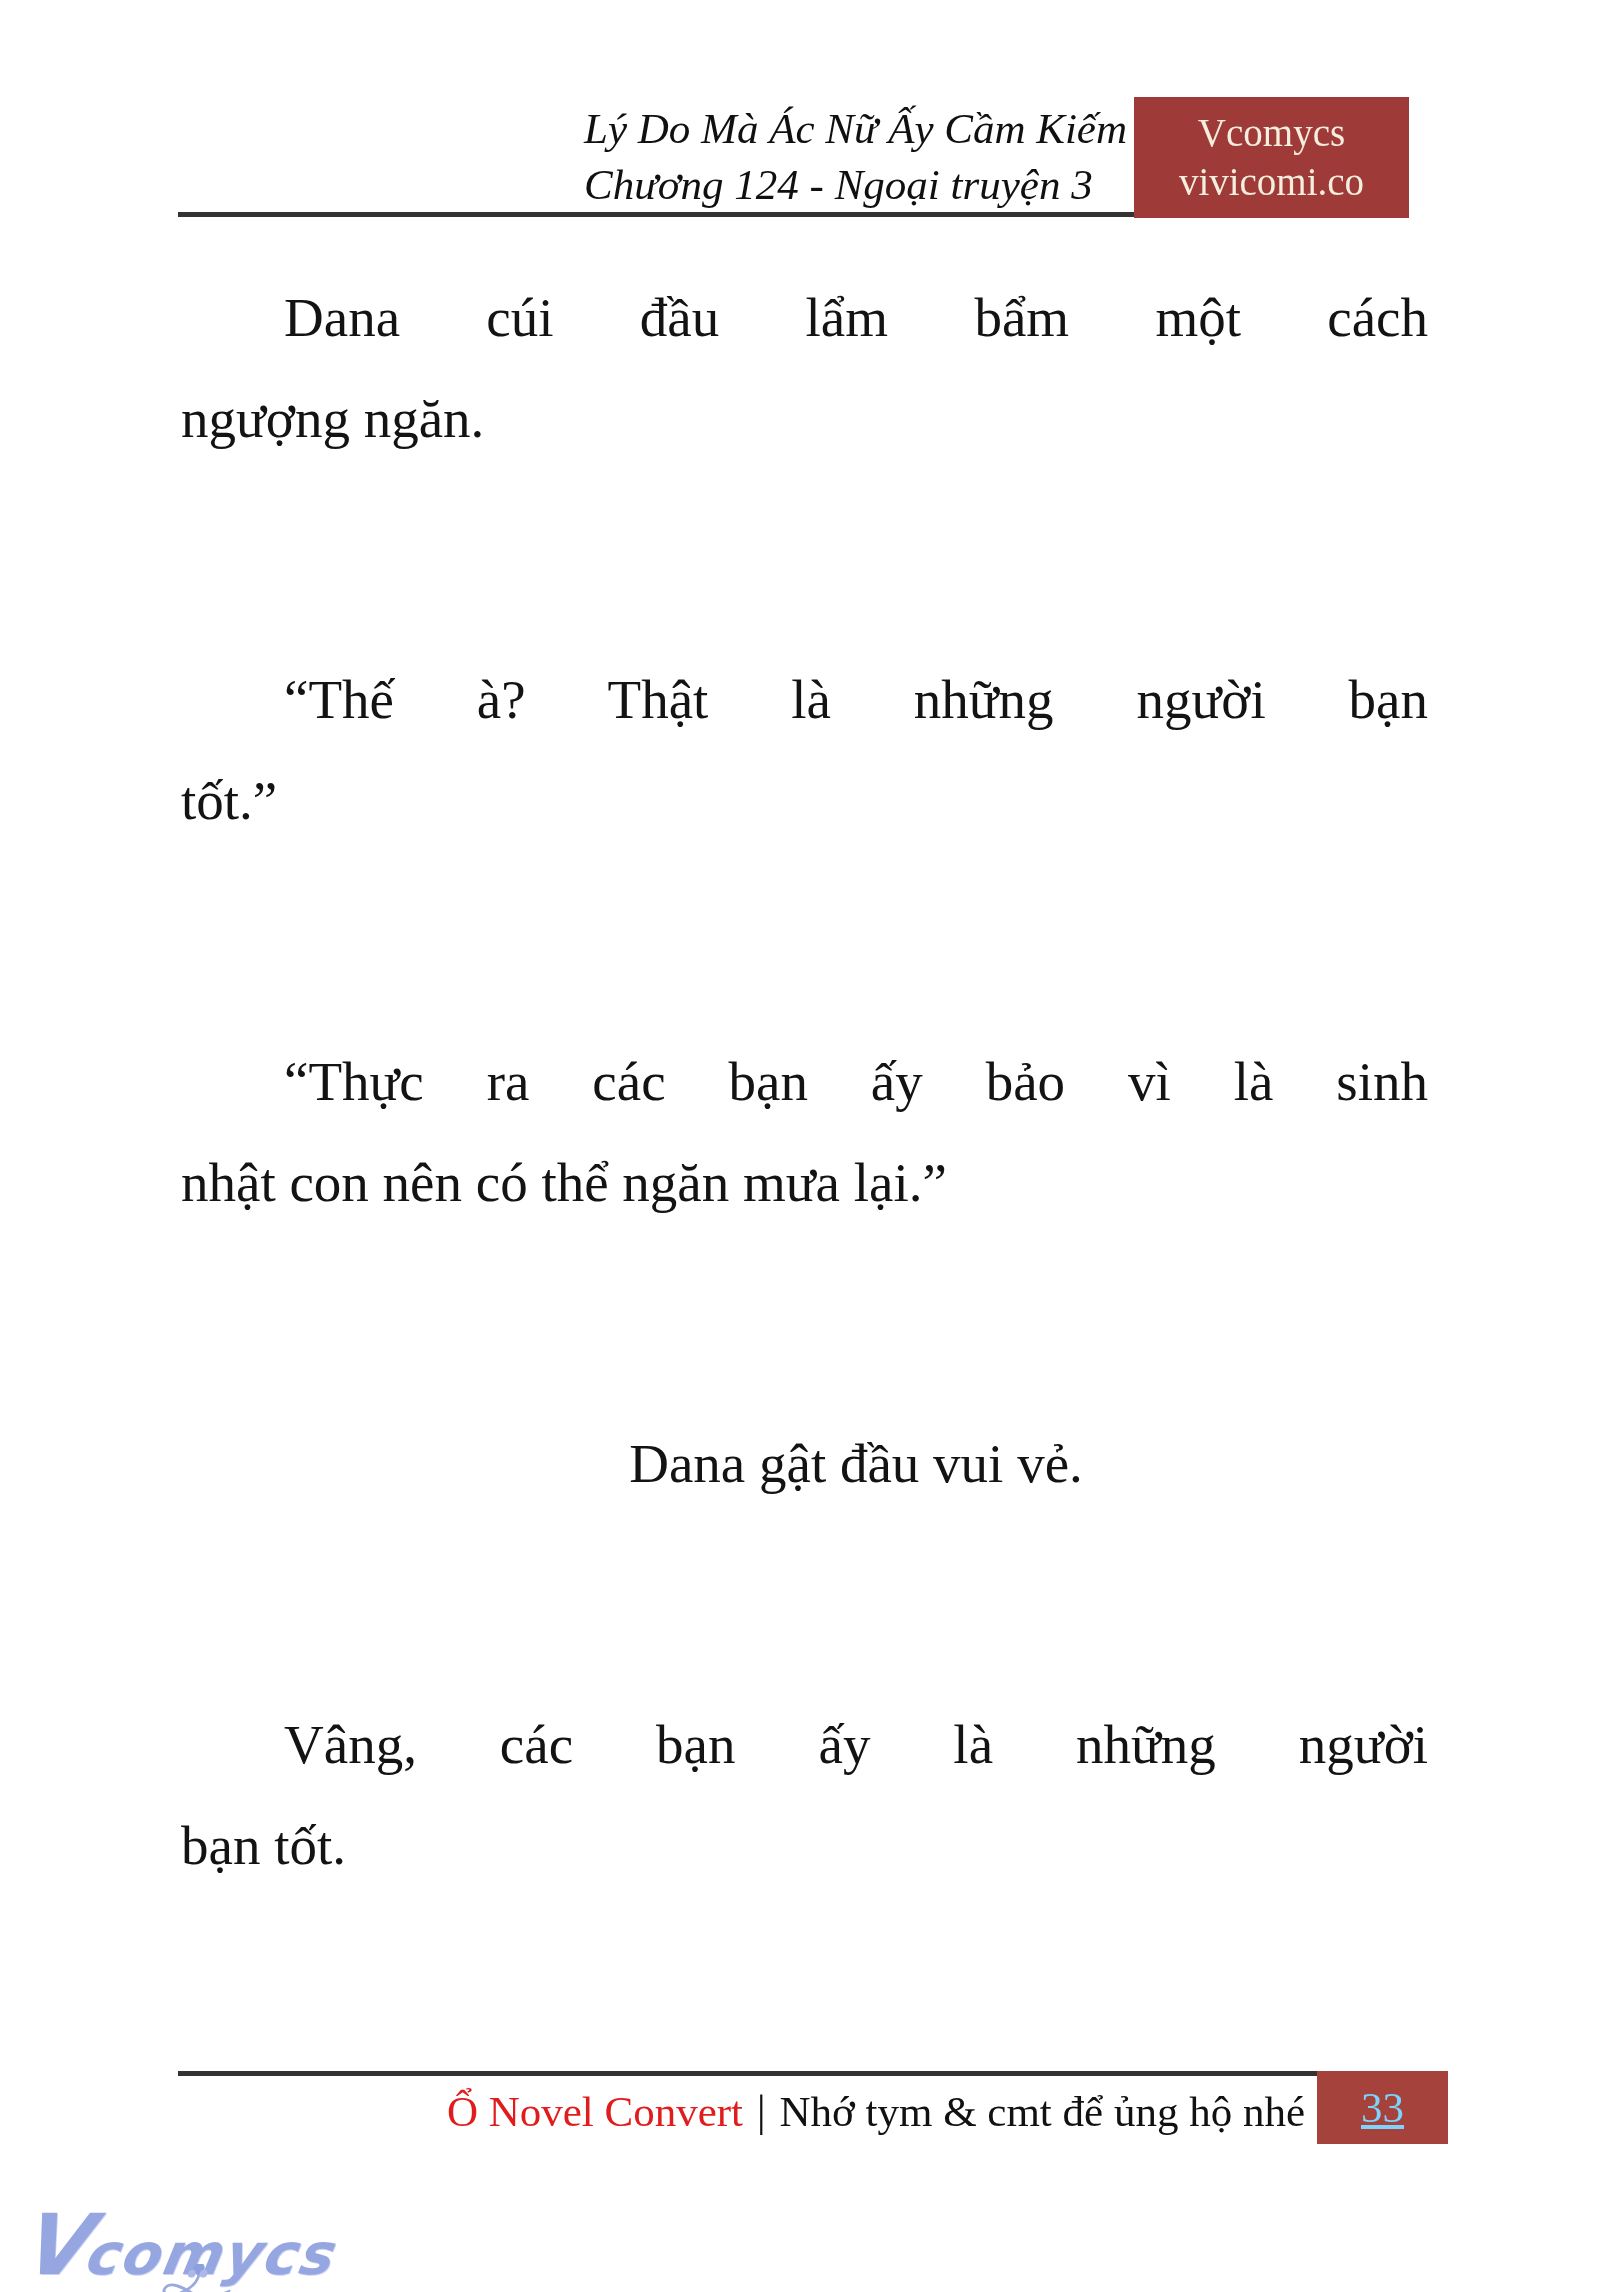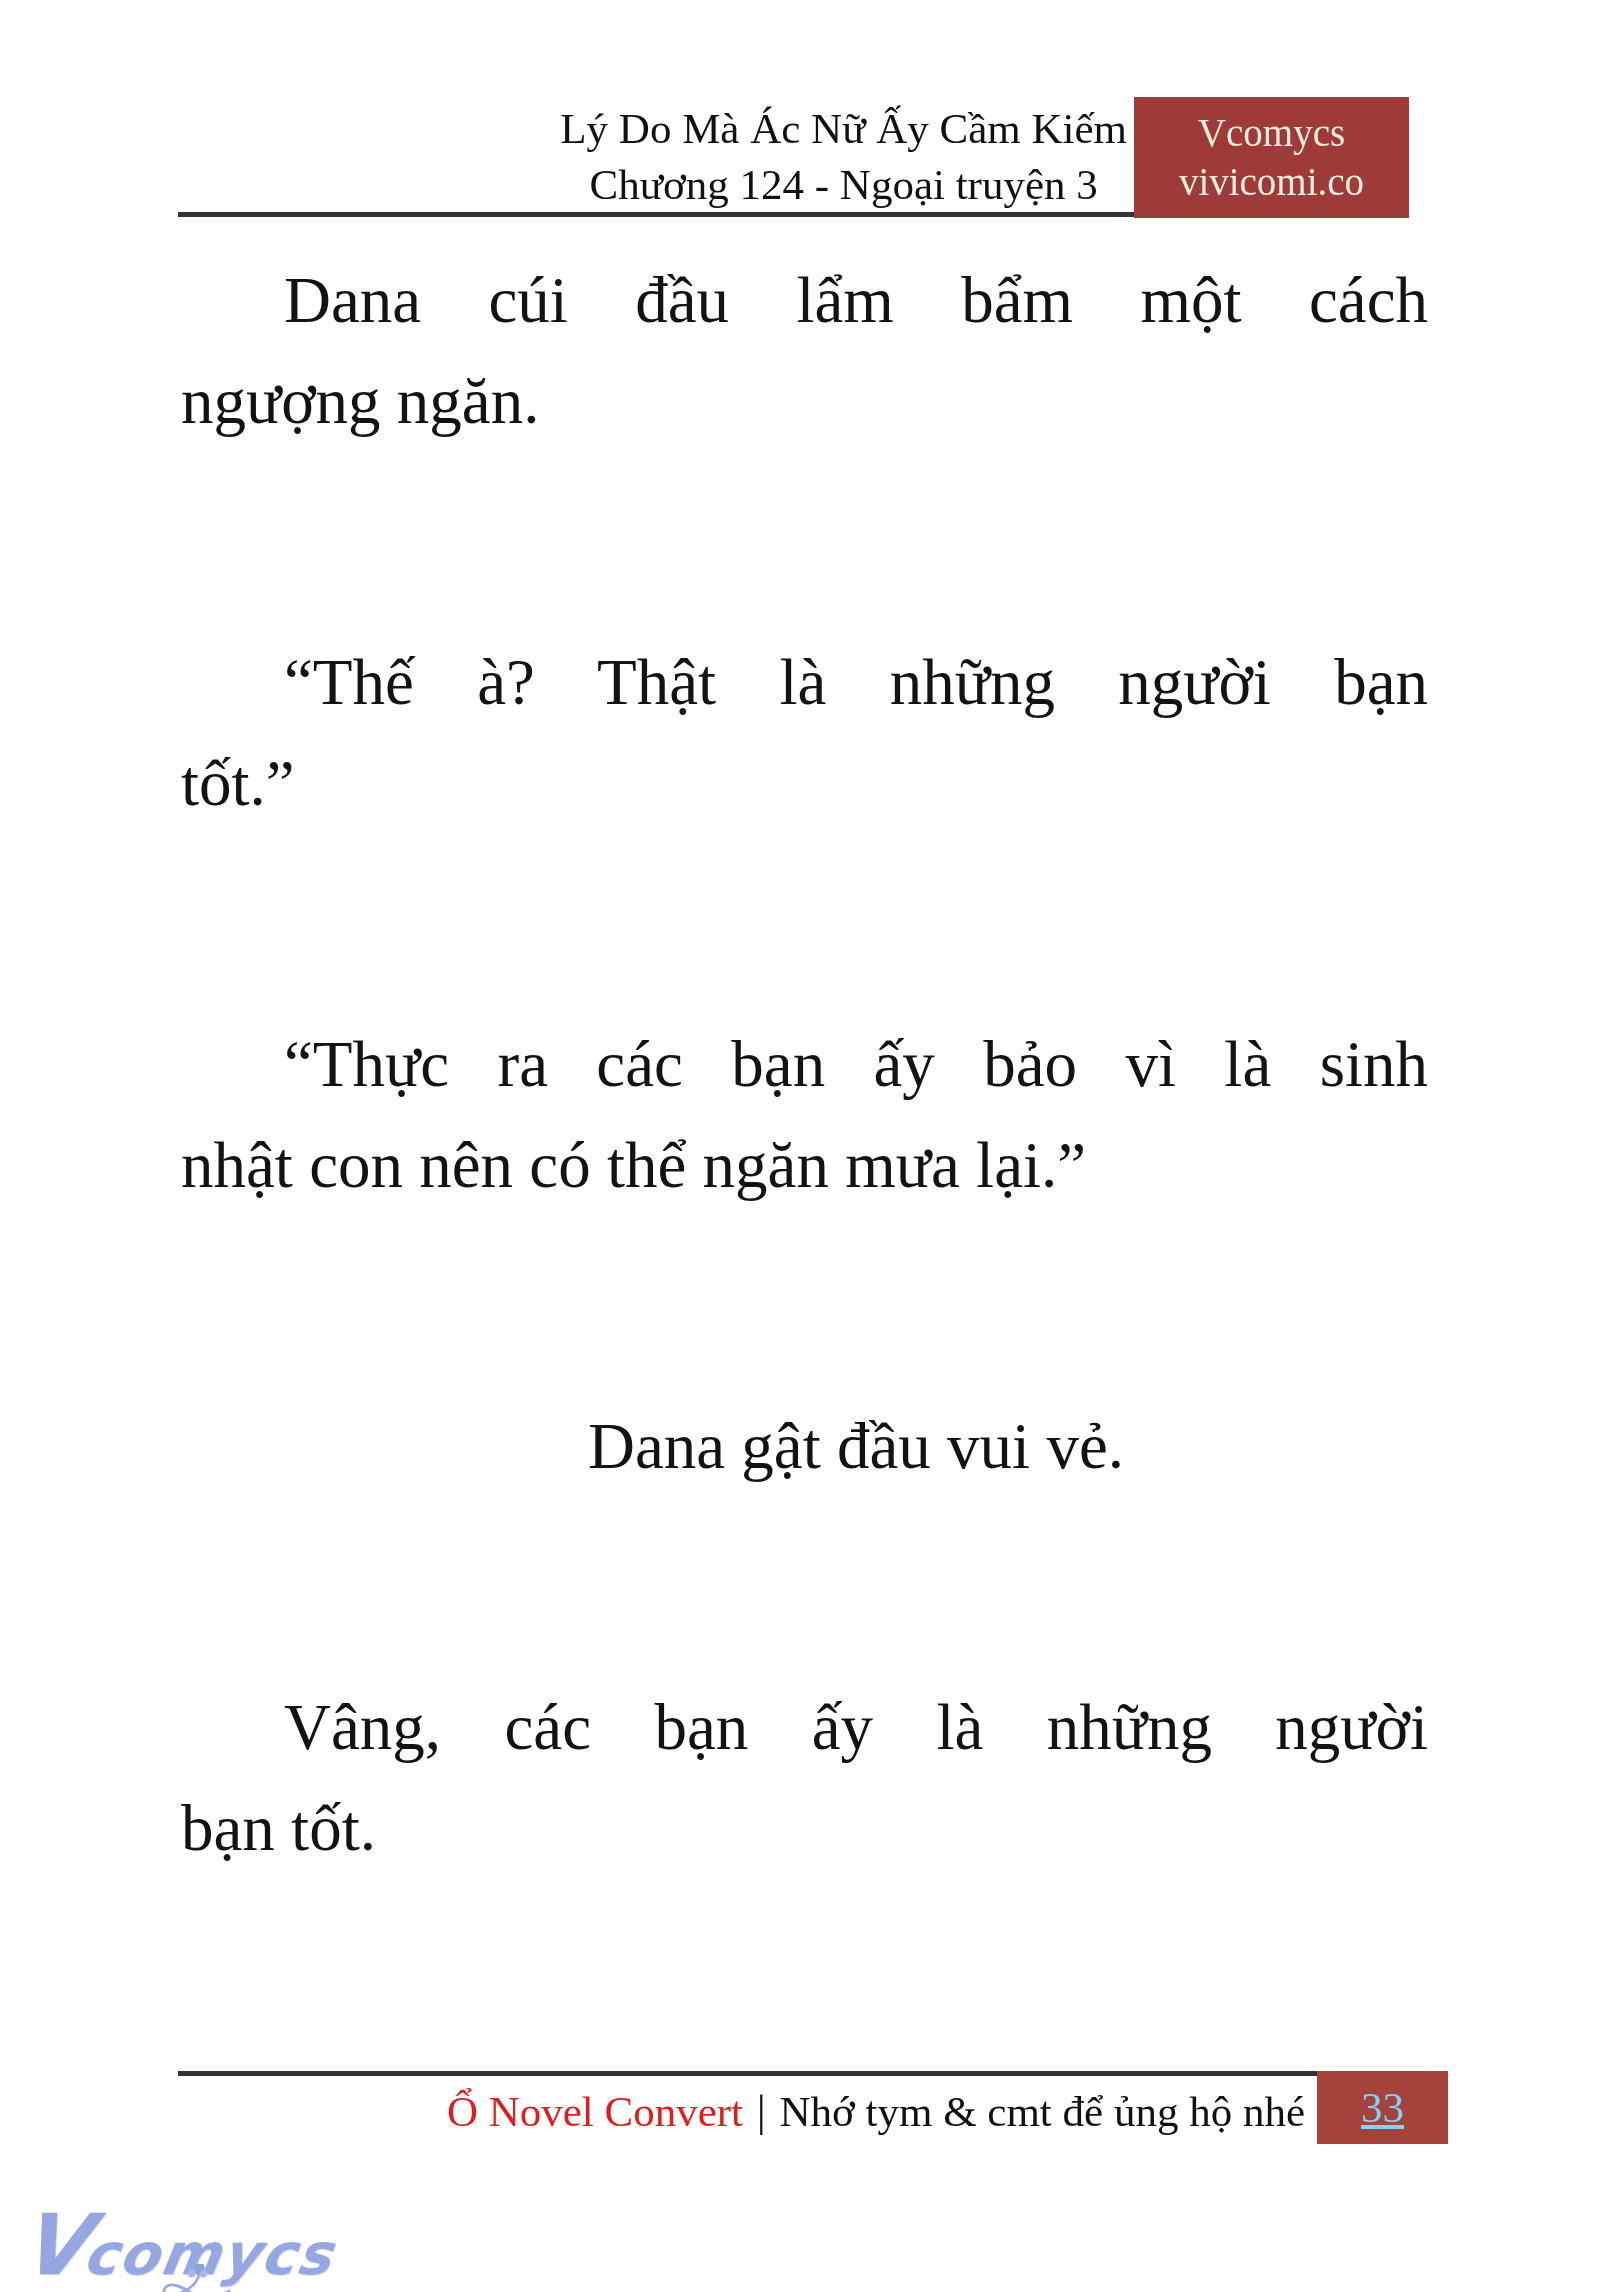--- a/index.html
+++ b/index.html
@@ -9,42 +9,42 @@
     margin:0 auto;
     background:#ffffff;
     overflow:hidden;
     font-family:"Liberation Serif","DejaVu Serif",serif;
     color:#131313;
   }
 
   
   .header-text{
     position:absolute;top:101px;right:495px;
-    text-align:center;
+    text-align:left;
     font-size:43px;line-height:56px;
-    color:#101010;white-space:nowrap;
+    color:#101010;white-space:nowrap;font-style:italic;
   }
   .header-rule{
     position:absolute;left:178px;top:212px;
     width:1231px;height:4.9px;
     background:#333333;
   }
   .header-badge{
     position:absolute;left:1134px;top:97px;
     width:275px;height:121px;
     text-align:center;
     font-size:39px;line-height:49px;
     padding-top:10.8px;box-sizing:border-box;
     color:#f5eede;
   }
 
   
   .body-text{
-    position:absolute;left:181px;top:250px;width:1247px;
-    font-size:65px;line-height:101px;
+    position:absolute;left:181px;top:267px;width:1247px;
+    font-size:55px;line-height:101px;
   }
   .para{margin:0 0 180px 0;}
   .line{white-space:normal;}
   .line.just{text-align:justify;text-align-last:justify;}
   .line.first{text-indent:103px;text-align:center;}
   .para.ital{}
 
   
   .footer-rule{
     position:absolute;left:178px;top:2071px;

